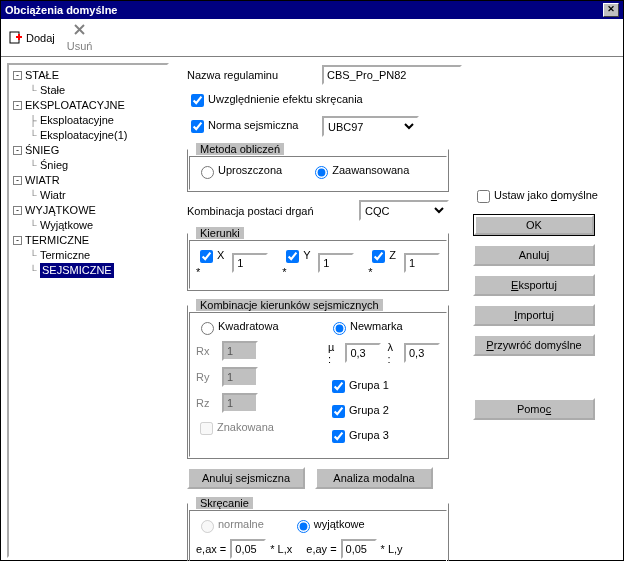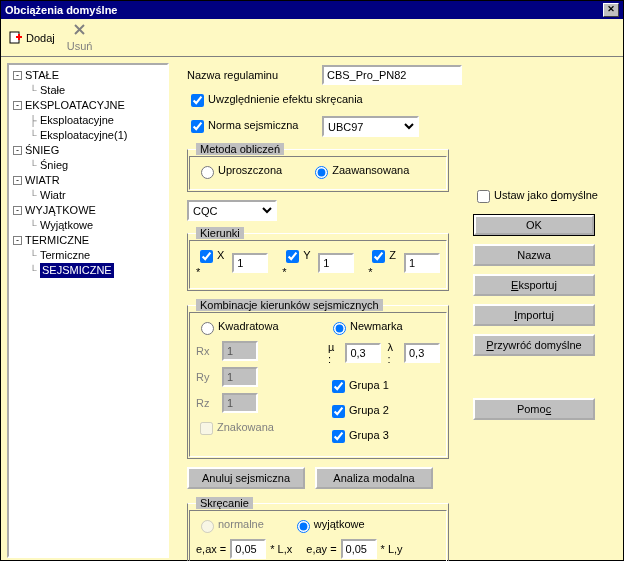--- a/index.html
+++ b/index.html
@@ -1,17 +1,17 @@
 <!DOCTYPE html>
 <html><head>
 <meta charset="utf-8">
 <style>
 * { box-sizing: border-box; font-family: Tahoma, "MS Sans Serif", sans-serif; font-size: 11px; }
 body { margin: 0; background: #c0c0c0; }
-.window { width: 624px; height: 561px; background: #fef9c3; border: 1px solid #000; }
+.window { width: 624px; height: 561px; background: #ffffff; border: 1px solid #000; }
 .titlebar { background: #000080; color: #fff; font-weight: bold; padding: 2px 4px; display: flex; justify-content: space-between; align-items: center; height: 18px; }
 .titlebar .close { width: 16px; height: 14px; background: #c0c0c0; border: 1px solid #fff; border-right-color:#404040; border-bottom-color:#404040; color: #000; text-align: center; line-height: 11px; font-size: 9px; cursor: pointer; }
 .toolbar { padding: 4px 8px; display: flex; gap: 12px; border-bottom: 1px solid #808080; }
 .tb-item { display: flex; align-items: center; gap: 4px; cursor: pointer; }
 .tb-item.disabled { color: #808080; cursor: default; flex-direction: column; }
 .icon-box { width: 13px; height: 13px; display: inline-block; position: relative; }
 .client { display: flex; height: calc(561px - 18px - 25px); padding: 6px; gap: 6px; }
 .tree-pane { width: 162px; height: 495px; background: #fff; border: 2px inset #fff; padding: 3px 2px; overflow: auto; }
 .tree-node { white-space: nowrap; padding: 0 2px; line-height: 15px; display: flex; align-items: center; gap: 3px; }
 .plusminus { width: 9px; height: 9px; border: 1px solid #808080; background: #fff; display: inline-block; text-align: center; line-height: 7px; font-size: 9px; cursor: pointer; }
@@ -152,20 +152,21 @@
 
         <fieldset>
           <legend>Metoda obliczeń</legend>
           <div class="group-inner">
             <label><input type="radio" name="m" class="rb" style=""><span>Uproszczona</span></label>
             <label><input type="radio" name="m" class="rb" checked="" style=""><span>Zaawansowana</span></label>
           </div>
         </fieldset>
 
         <div class="row flex-between">
+          <span>Kombinacja postaci drgań</span>
           <select style="width:90px"><option>CQC</option></select>
         </div>
 
         <fieldset>
           <legend>Kierunki</legend>
           <div class="kier-row">
             <div class="kier-item">
                 <label><input type="checkbox" class="cb" checked="" style=""><span>X *</span></label>
                 <input type="text" class="small" value="1" style="">
               </div>
@@ -240,21 +241,21 @@
             </div>
           </div>
         </fieldset>
       </div>
 
       <div class="side-panel">
         <label style="white-space:nowrap"><input type="checkbox" class="cb" style=""><span>Ustaw jako </span><span class="underline-mnemonic">d</span><span>omyślne</span></label>
         <button class="btn default">
             <span>OK</span>
           </button>
-        <button class="btn">Nazwa</button>
+        <button class="btn">Anuluj</button>
         <button class="btn"><span></span><span class="underline-mnemonic">E</span><span>ksportuj</span></button>
         <button class="btn"><span></span><span class="underline-mnemonic">I</span><span>mportuj</span></button>
         <button class="btn"><span></span><span class="underline-mnemonic">P</span><span>rzywróć domyślne</span></button>
         <div style="height:26px"></div>
         <button class="btn"><span>Pomo</span><span class="underline-mnemonic">c</span><span></span></button>
       </div>
     </div>
   </div>
 </div>
 

